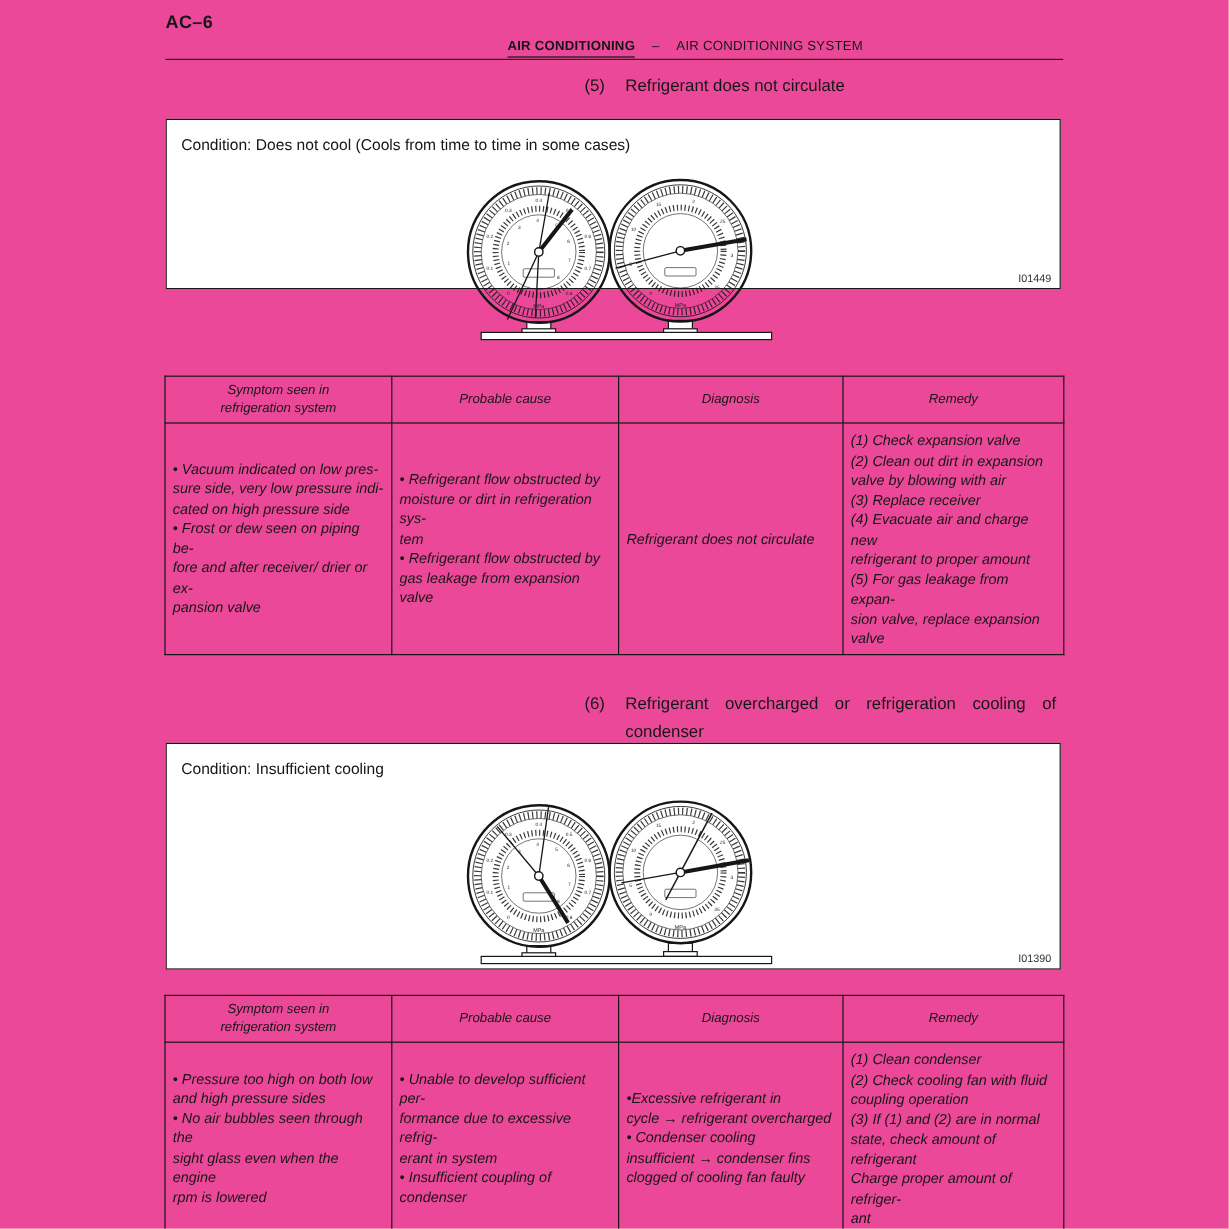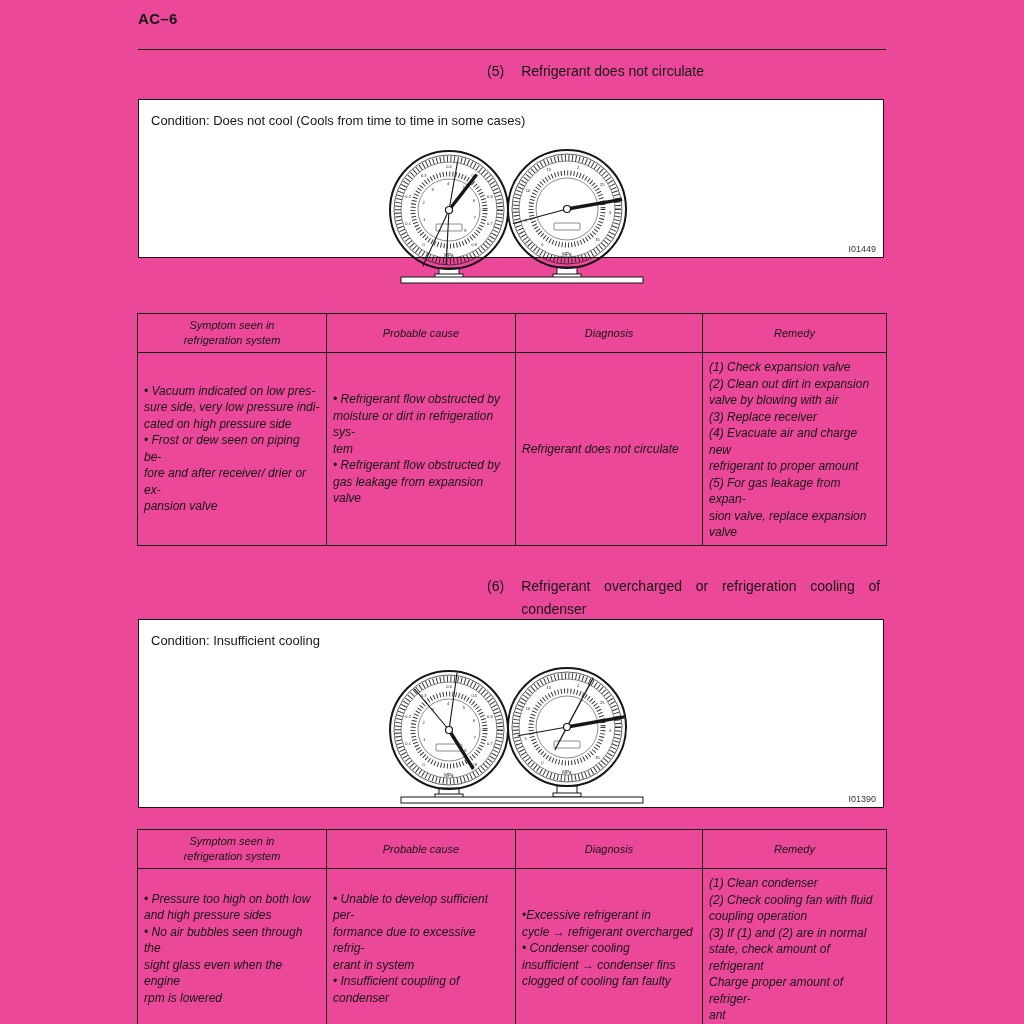--- a/index.html
+++ b/index.html
@@ -13,21 +13,21 @@
   .running-head{position:absolute;left:138px;top:33px;width:748px;display:flex;justify-content:center;gap:14px;font-size:11px;letter-spacing:.2px;padding-left:118px;box-sizing:border-box;}
   .running-head .bold{font-weight:bold;border-bottom:1.5px solid #161616;padding-bottom:2px;}
   .head-rule{position:absolute;left:138px;top:49px;width:748px;border-top:1.6px solid #161616;}
   
   .sec-heading{position:absolute;left:487px;display:flex;gap:17px;font-size:14px;line-height:23px;}
   .sec-heading .ttl{width:359px;text-align:justify;}
   #sec5{top:60px;}
   #sec6{top:575px;}
   
   .figbox{position:absolute;left:138px;width:746px;border:1.6px solid #161616;box-sizing:border-box;background:#fff;}
-  #figbox1{top:99px;height:159px;}
+  #figbox1{top:99px;height:142px;}
   #figbox2{top:619px;height:189px;}
   .condition{position:absolute;left:12px;top:13px;font-size:13px;}
   .gauges{position:absolute;left:234px;top:44px;width:300px;height:144px;}
   .fig-id{position:absolute;right:7px;bottom:3px;font-size:9px;color:#333;margin-left:19px;}
   
   table.trouble{position:absolute;left:137px;width:749px;border-collapse:collapse;table-layout:fixed;font-style:italic;}
   #table1{top:313px;}
   #table2{top:829px;}
   .trouble th,.trouble td{border:1.6px solid #161616;box-sizing:border-box;}
   .trouble th{font-weight:normal;font-size:11px;height:39px;text-align:center;vertical-align:middle;white-space:pre-line;line-height:15px;padding:2px 4px;}
@@ -39,20 +39,25 @@
   .gauges svg{width:100%;height:100%;}
   .gauges text{font-family:"Liberation Sans","DejaVu Sans",sans-serif;fill:#222;}
 </style>
 </head>
 <body>
 
 <div class="page">
 
   <div class="page-number">AC–6</div>
 
+  <div class="running-head">
+    <span class="bold">AIR CONDITIONING</span>
+    <span>–</span>
+    <span>AIR CONDITIONING SYSTEM</span>
+  </div>
   <div class="head-rule"></div>
 
   <div class="sec-heading" id="sec5">
     <span>(5)</span>
     <span class="ttl">Refrigerant does not circulate</span>
   </div>
 
   <div class="figbox" id="figbox1">
     <div class="condition">Condition: Does not cool (Cools from time to time in some cases)</div>
     <div class="gauges">

